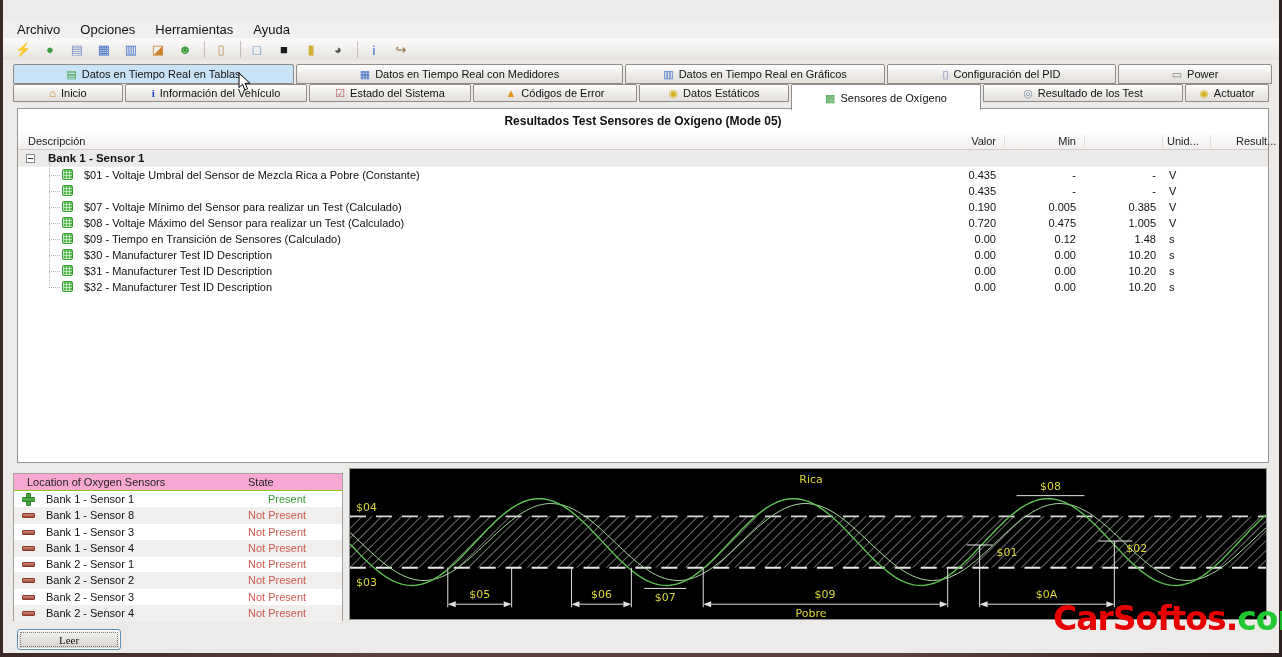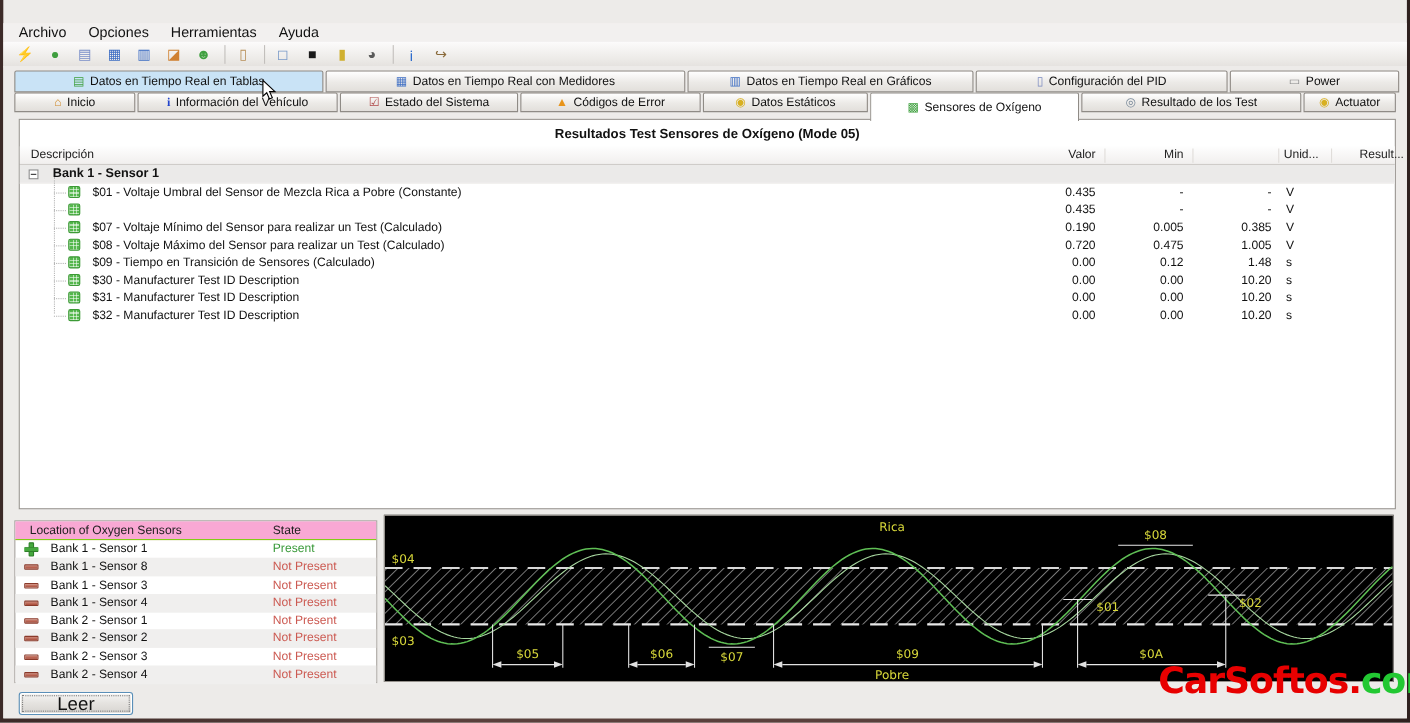--- a/index.html
+++ b/index.html
@@ -90,21 +90,21 @@
   .s-plus .ph { left:0; top:4px; width:13px; height:5px; border-left:none; border-right:none; }
   .s-minus { position:absolute; left:8px; top:6px; width:13px; height:5px;
     background:linear-gradient(#d08a7a,#a84a38); border:1px solid #8a3a2a; border-radius:1px; }
 
   
   .leer { position:absolute; left:14px; top:569px; width:104px; height:21px;
     border:1px solid #5a8fb8; border-radius:3px;
     background:linear-gradient(#f7f6f5,#e6e4e1 45%,#d6d3cf);
     box-shadow:inset 0 0 0 1px #ffffff;
     outline:1px dotted #7a7a7a; outline-offset:-4px;
-    font-family:Liberation Sans, sans-serif; font-size:17px; color:#111; }
+    font-family:Liberation Serif, serif; font-size:11px; color:#111; }
 
   
   .graph { position:absolute; left:346px; top:408px; width:918px; height:152px; background:#000; border:1px solid #95918c; }
   .graph svg { display:block; }
   .glabel { font-family:"DejaVu Sans",sans-serif; font-size:11px; }
 
   
   .watermark { position:absolute; left:1050px; top:539px; z-index:40;
     font-family:"DejaVu Sans",sans-serif; font-weight:bold; font-size:33px; letter-spacing:-1px; white-space:nowrap; }
 
@@ -301,21 +301,21 @@
         <span class="st-h-loc">Location of Oxygen Sensors</span>
         <span class="st-h-state">State</span>
       </div>
       <div id="sensorRows">
           <div class="srow" style="top: 0px;">
             <span class="s-plus">
               <i class="pv"></i>
               <i class="ph"></i>
             </span>
             <span class="s-name">Bank 1 - Sensor 1</span>
-            <span class="s-state" style="color: rgb(58, 154, 58);">Present</span>
+            <span class="s-state" style="color: rgb(58, 154, 58); margin-left: 20px;">Present</span>
           </div>
           <div class="srow alt" style="top: 16.25px;">
             <span class="s-minus"></span>
             <span class="s-name">Bank 1 - Sensor 8</span>
             <span class="s-state" style="color: rgb(204, 90, 82);">Not Present</span>
           </div>
           <div class="srow" style="top: 32.5px;">
             <span class="s-minus"></span>
             <span class="s-name">Bank 1 - Sensor 3</span>
             <span class="s-state" style="color: rgb(204, 90, 82);">Not Present</span>

